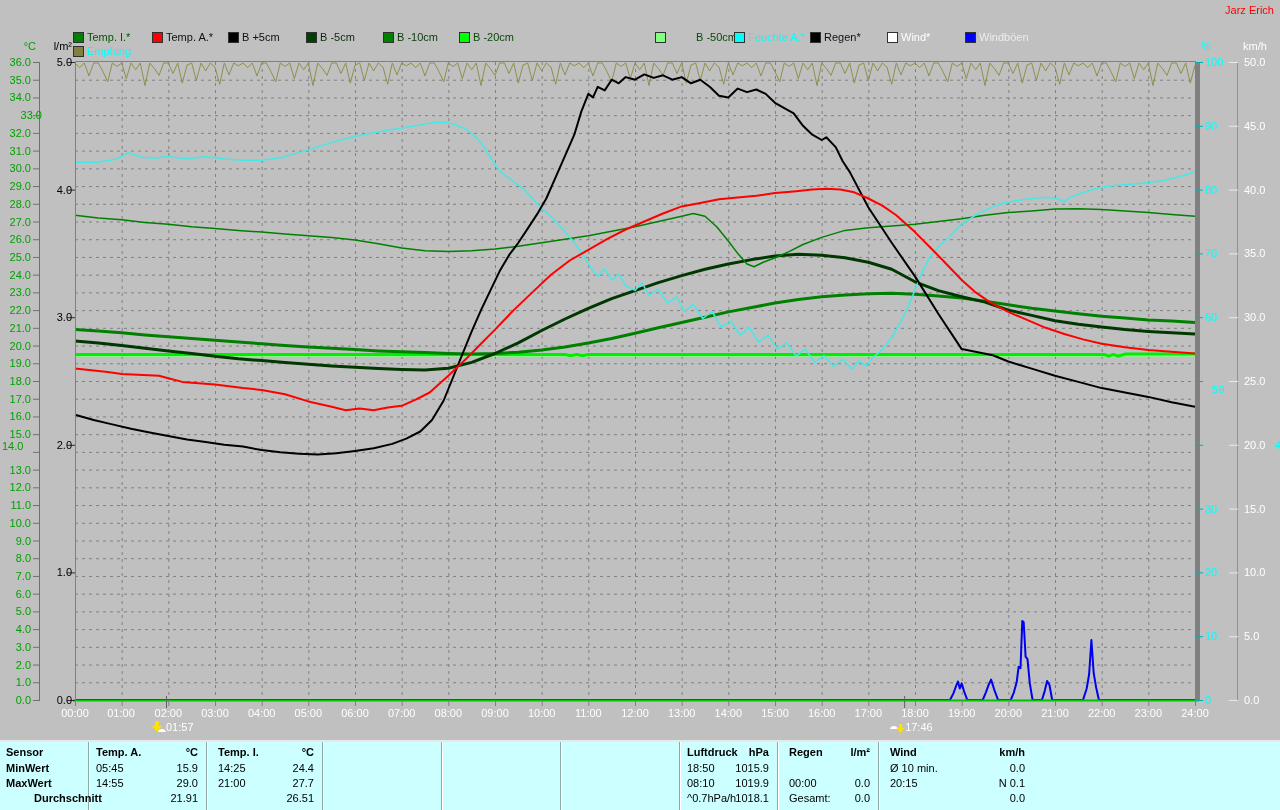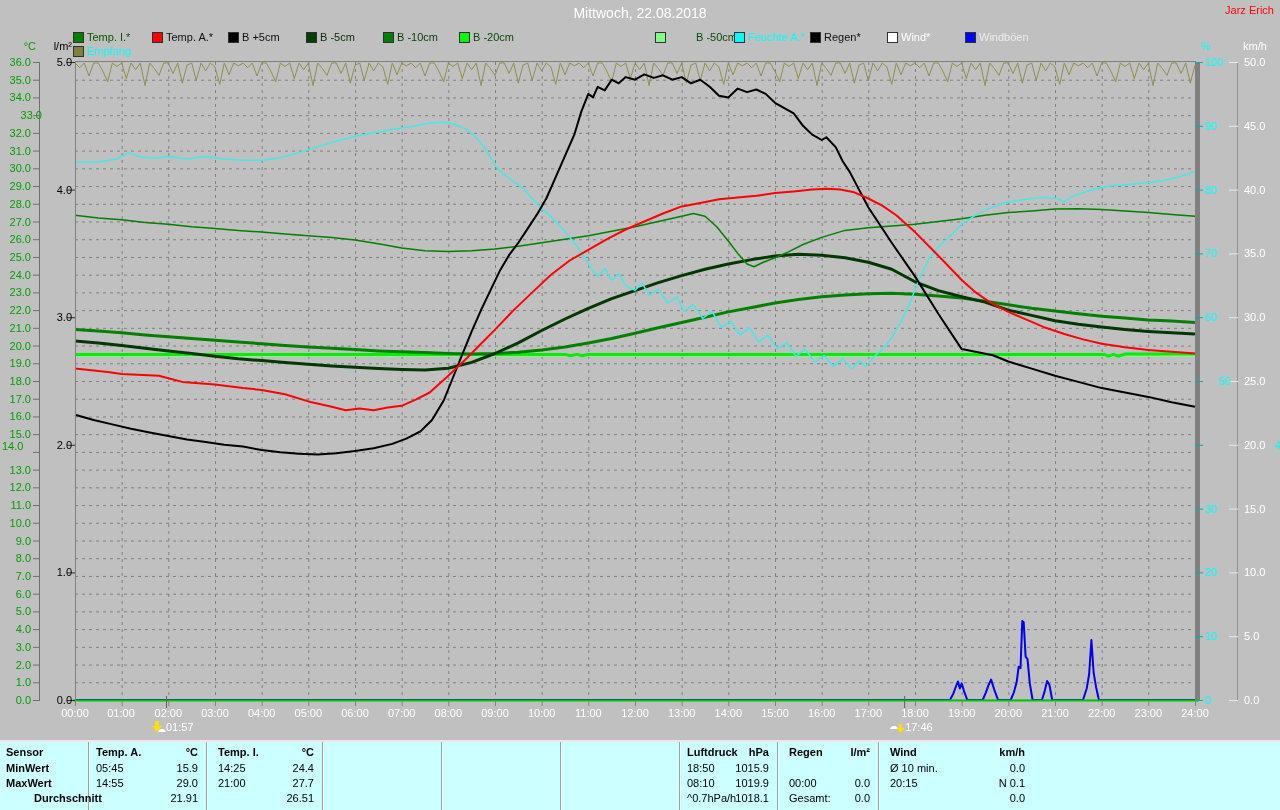--- a/index.html
+++ b/index.html
@@ -19,21 +19,20 @@
   .tbold{font-weight:bold;}
   .tdiv{position:absolute;top:0;width:1px;height:70px;background:#8FA8A8;}
   .tdivw{position:absolute;top:0;width:1px;height:70px;background:#FFFFFF;}
   .marker{position:absolute;top:721px;height:14px;font-size:11px;color:#FFFFFF;white-space:nowrap;}
   .marker svg{vertical-align:-2px;}
 </style>
 </head>
 <body>
 
 <div id="root">
-  <div id="title" class="abs">Mittwoch, 22.08.2018</div>
   <div id="watermark" class="abs">Jarz Erich</div>
 
   <div class="abs hdr" style="left:10px;width:26px;text-align:right;color:#00A000;">°C</div>
   <div class="abs hdr" style="left:34px;width:38px;text-align:right;color:#000000;">l/m²</div>
   <div class="abs hdr" style="left:1201px;width:24px;color:#00FFFF;">%</div>
   <div class="abs hdr" style="left:1243px;width:34px;color:#FFFFFF;">km/h</div>
 
   <div id="legend" class="abs" style="top:0;left:0;width:1280px;height:60px;border-radius:24px;">
       <div class="legend-item" style="left: 73px; top: 31px;">
         <span class="legend-sq" style="background: rgb(0, 128, 0);"></span>
@@ -297,21 +296,21 @@
       <div class="lab" style="left: 44px; top: 183.6px; color: rgb(0, 0, 0); width: 28px; text-align: right;">4.0</div>
       <div class="lab" style="left: 44px; top: 311.2px; color: rgb(0, 0, 0); width: 28px; text-align: right;">3.0</div>
       <div class="lab" style="left: 44px; top: 438.8px; color: rgb(0, 0, 0); width: 28px; text-align: right;">2.0</div>
       <div class="lab" style="left: 44px; top: 566.4px; color: rgb(0, 0, 0); width: 28px; text-align: right;">1.0</div>
       <div class="lab" style="left: 44px; top: 694px; color: rgb(0, 0, 0); width: 28px; text-align: right;">0.0</div>
       <div class="lab" style="left: 1205px; top: 56px; color: rgb(0, 255, 255); width: 26px; text-align: left;">100</div>
       <div class="lab" style="left: 1205px; top: 119.8px; color: rgb(0, 255, 255); width: 26px; text-align: left;">90</div>
       <div class="lab" style="left: 1205px; top: 183.6px; color: rgb(0, 255, 255); width: 26px; text-align: left;">80</div>
       <div class="lab" style="left: 1205px; top: 247.4px; color: rgb(0, 255, 255); width: 26px; text-align: left;">70</div>
       <div class="lab" style="left: 1205px; top: 311.2px; color: rgb(0, 255, 255); width: 26px; text-align: left;">60</div>
-      <div class="lab" style="left: 1205px; top: 375px; color: rgb(0, 255, 255); width: 26px; text-align: right;">50</div>
+      <div class="lab" style="left: 1205px; top: 384px; color: rgb(0, 255, 255); width: 26px; text-align: center; font-family: Liberation Mono, monospace;">50</div>
       <div class="lab" style="left: 1261px; top: 438.8px; color: rgb(0, 255, 255); width: 26px; text-align: right;">40</div>
       <div class="lab" style="left: 1205px; top: 502.6px; color: rgb(0, 255, 255); width: 26px; text-align: left;">30</div>
       <div class="lab" style="left: 1205px; top: 566.4px; color: rgb(0, 255, 255); width: 26px; text-align: left;">20</div>
       <div class="lab" style="left: 1205px; top: 630.2px; color: rgb(0, 255, 255); width: 26px; text-align: left;">10</div>
       <div class="lab" style="left: 1205px; top: 694px; color: rgb(0, 255, 255); width: 26px; text-align: left;">0</div>
       <div class="lab" style="left: 1244px; top: 56px; color: rgb(255, 255, 255); width: 30px; text-align: left;">50.0</div>
       <div class="lab" style="left: 1244px; top: 119.8px; color: rgb(255, 255, 255); width: 30px; text-align: left;">45.0</div>
       <div class="lab" style="left: 1244px; top: 183.6px; color: rgb(255, 255, 255); width: 30px; text-align: left;">40.0</div>
       <div class="lab" style="left: 1244px; top: 247.4px; color: rgb(255, 255, 255); width: 30px; text-align: left;">35.0</div>
       <div class="lab" style="left: 1244px; top: 311.2px; color: rgb(255, 255, 255); width: 30px; text-align: left;">30.0</div>

